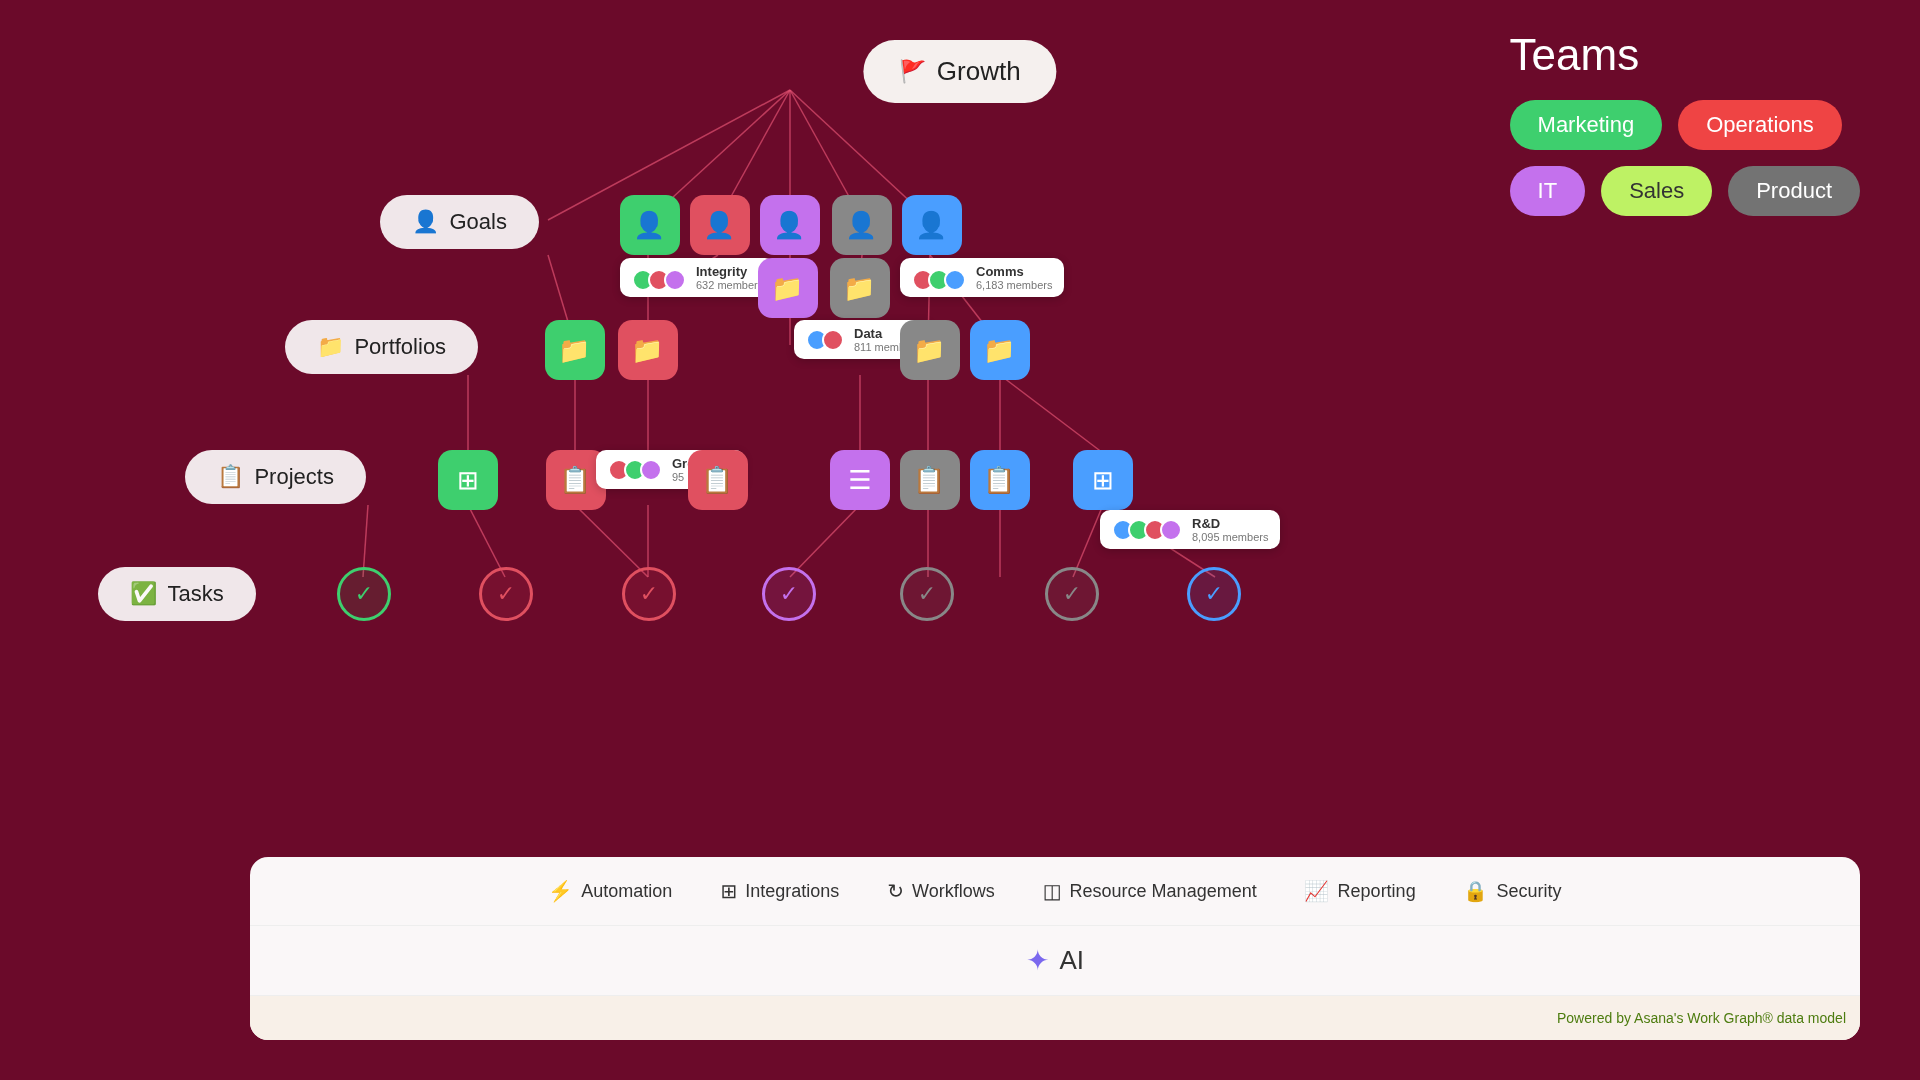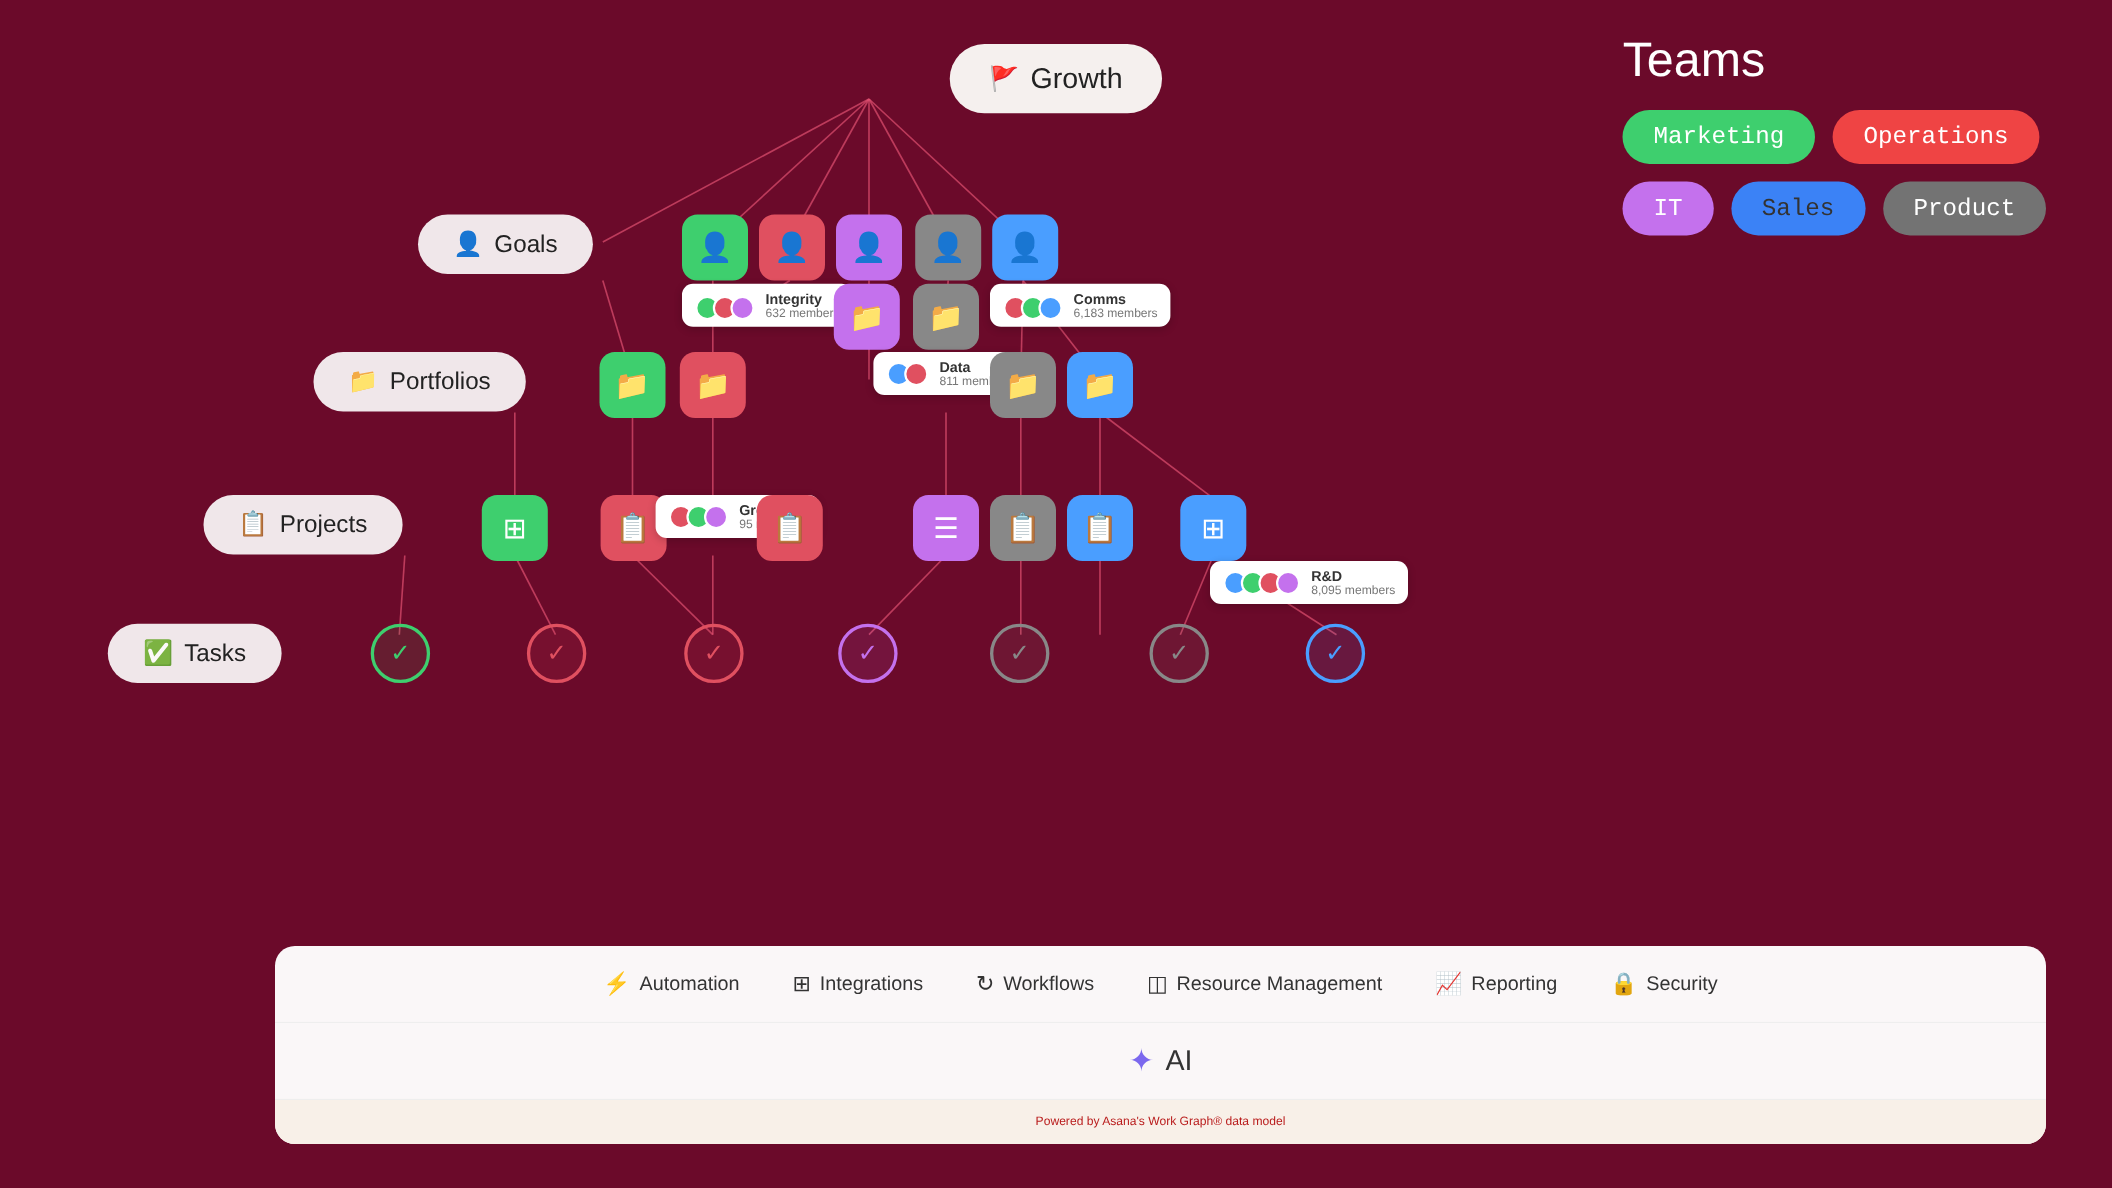--- a/index.html
+++ b/index.html
@@ -22,33 +22,32 @@
       color: #fff;
       font-size: 44px;
       font-weight: 400;
       margin-bottom: 20px;
     }
     .teams-row {
       display: flex;
       gap: 16px;
       margin-bottom: 16px;
       align-items: center;
-      font-family: Liberation Mono, monospace;
     }
     .team-badge {
       padding: 12px 28px;
       border-radius: 50px;
       font-size: 22px;
       font-weight: 500;
       cursor: pointer;
     }
     .team-badge.green { background: #3ecf6e; color: #fff; }
     .team-badge.orange { background: #ef4444; color: #fff; }
     .team-badge.purple { background: #c471ed; color: #fff; }
-    .team-badge.white { background: #3b82f6; color: #333; }
+    .team-badge.white { background: #bef264; color: #333; }
     .team-badge.blue { background: #737373; color: #fff; }
 
     svg.lines {
       position: absolute;
       top: 0; left: 0;
       width: 1920px;
       height: 850px;
       pointer-events: none;
     }
 
@@ -221,24 +220,24 @@
       justify-content: center;
       gap: 10px;
       padding: 18px;
       font-size: 26px;
       font-weight: 500;
       color: #333;
     }
     .ai-star { color: #7b68ee; font-size: 28px; }
     .bottom-bar-powered {
       background: #f8f0e8;
-      text-align: center;
+      text-align: right;
       padding: 14px;
-      font-size: 11px;
-      color: #b91c1c;
+      font-size: 14px;
+      color: #4d7c0f;
       border-top: 1px solid #eee;
     }
   </style>
 </head>
 <body>
 
 <div class="teams-panel">
   <div class="teams-title">Teams</div>
   <div class="teams-row">
     <div class="team-badge green">Marketing</div>

